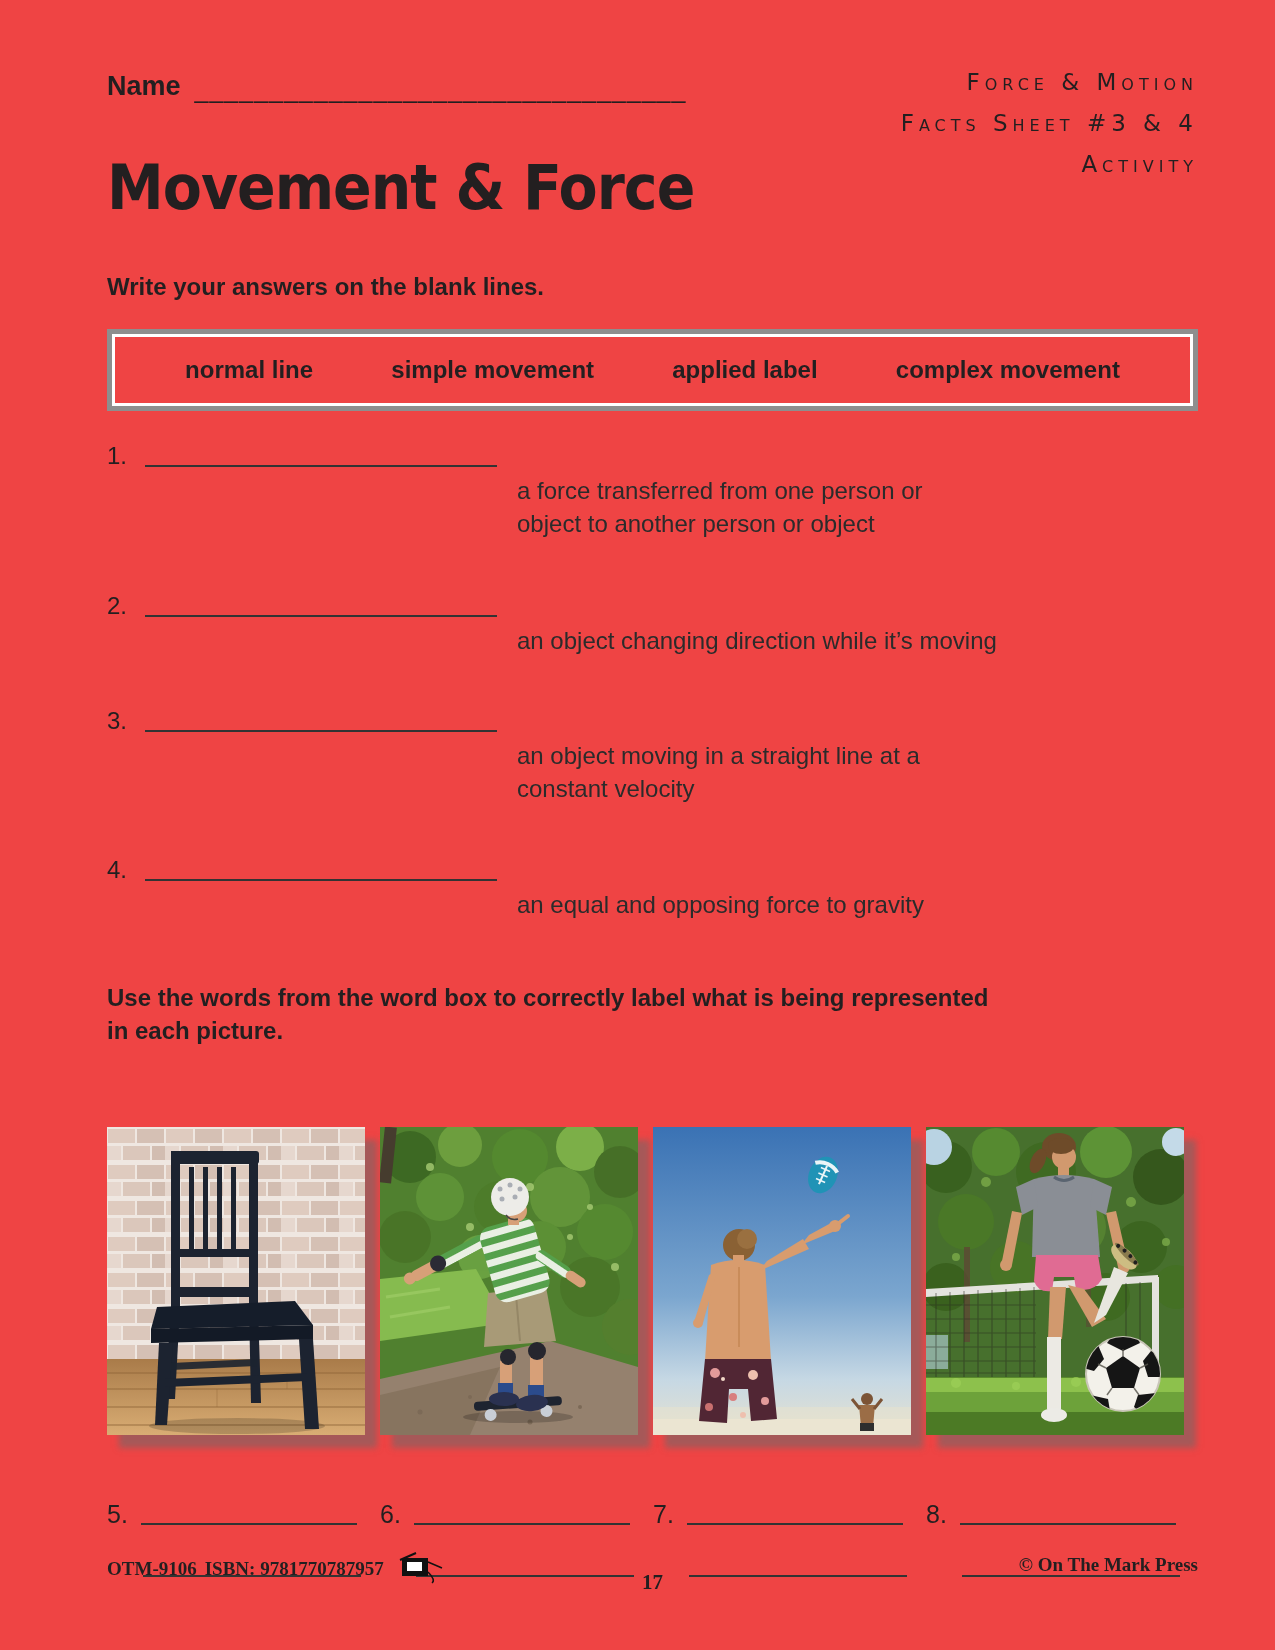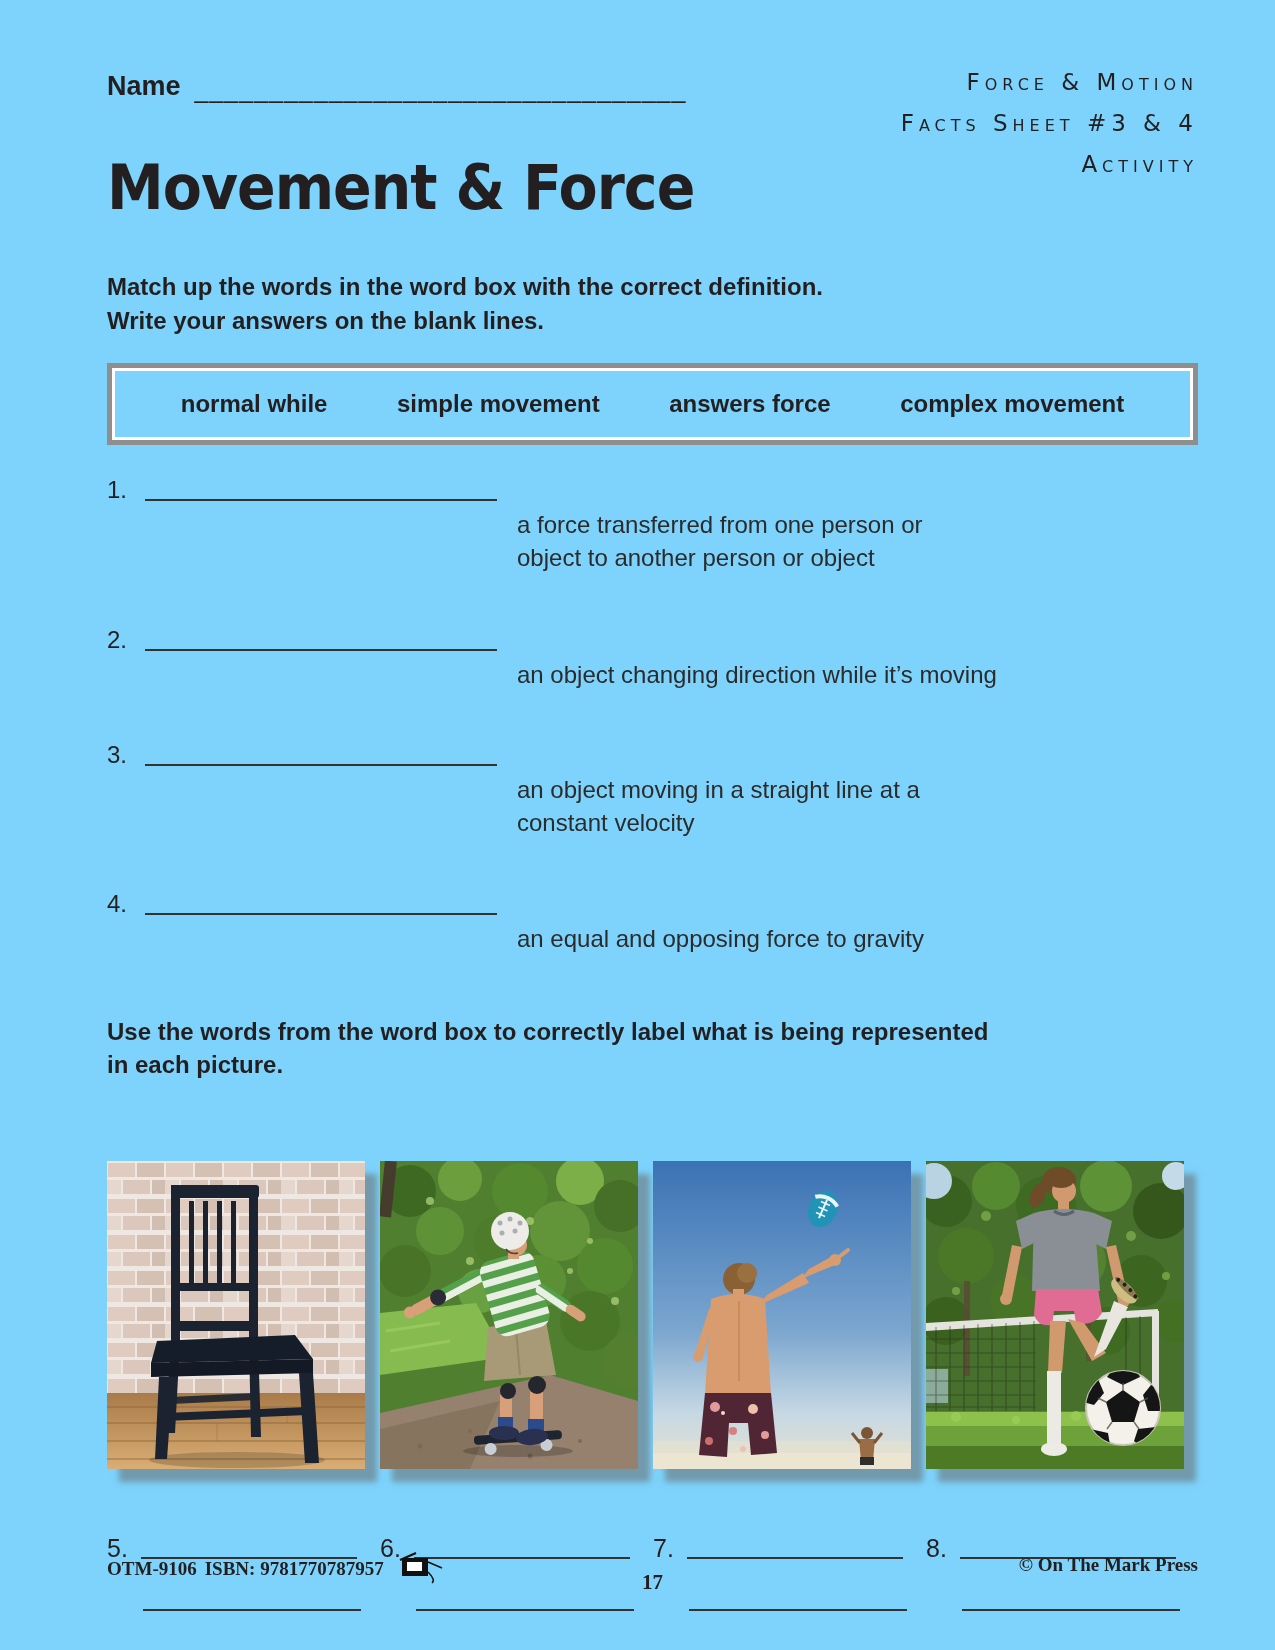--- a/index.html
+++ b/index.html
@@ -1,16 +1,16 @@
 <!DOCTYPE html>
 <html><head>
 <meta charset="utf-8">
 <style>
   html,body{margin:0;padding:0;background:#ffffff;}
-  .page{position:relative;width:1275px;height:1650px;background:#7dd3fc;overflow:hidden;
+  .page{position:relative;width:1275px;height:1650px;background:#ef4444;overflow:hidden;
         font-family:"Liberation Sans",sans-serif;color:#231f20;}
   .content{padding:64px 77px 0 107px;}
 
   
   .name-row{display:flex;align-items:flex-end;gap:14px;height:38px;}
   .name-label{font-size:27px;font-weight:bold;}
   .name-line{font-size:25px;letter-spacing:1px;line-height:1.05;white-space:nowrap;}
 
   .header-right{position:absolute;top:62px;right:77px;text-align:right;
     font-family:"DejaVu Sans",sans-serif;font-variant:small-caps;font-weight:normal;
@@ -69,28 +69,27 @@
 
     <div class="header-right">
       <div>Force &amp; Motion</div>
       <div>Facts Sheet #3 &amp; 4</div>
       <div>Activity</div>
     </div>
 
     <div class="title">Movement &amp; Force</div>
 
     <div class="instr">
-      <div>Match up the words in the word box with the correct definition.</div>
       <div>Write your answers on the blank lines.</div>
     </div>
 
     <div class="word-box">
-      <span class="word">normal while</span>
+      <span class="word">normal line</span>
       <span class="word">simple movement</span>
-      <span class="word">answers force</span>
+      <span class="word">applied label</span>
       <span class="word">complex movement</span>
     </div>
 
     <div class="match-item mi-1">
       <span class="mi-num">1.</span>
       <span class="mi-blank"></span>
       <span class="mi-def">
         <span>a force transferred from one person or</span>
         <span>object to another person or object</span>
       </span>

